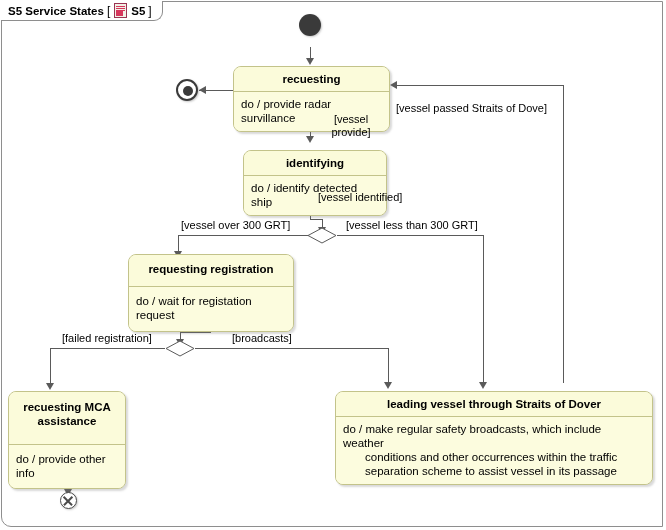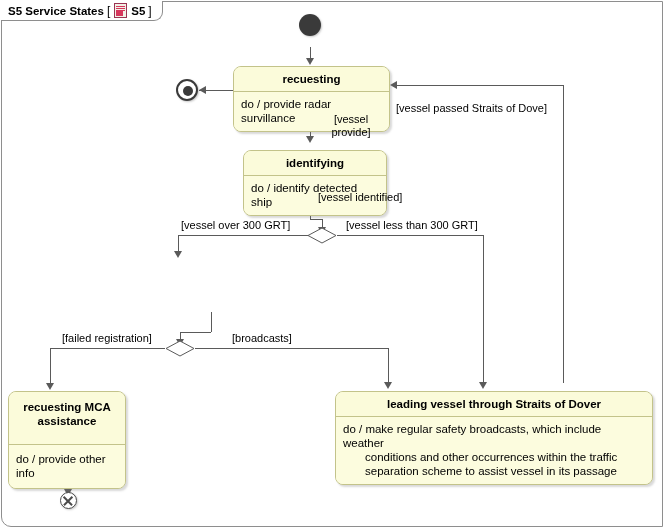--- a/index.html
+++ b/index.html
@@ -180,20 +180,25 @@
     <div class="sep"></div>
     <div class="sbody">do / provide radar survillance</div>
   </div>
 
   <div class="state" style="left:243px;top:150px;width:144px;">
     <div class="sname">identifying</div>
     <div class="sep"></div>
     <div class="sbody">do / identify detected ship</div>
   </div>
 
+  <div class="state" style="left:128px;top:254px;width:166px;">
+    <div class="sname" style="padding:7px 6px 10px 6px;">requesting registration</div>
+    <div class="sep"></div>
+    <div class="sbody" style="padding:7px 7px 9px 7px;">do / wait for registation request</div>
+  </div>
 
   <div class="state" style="left:8px;top:391px;width:118px;">
     <div class="sname" style="padding:8px 6px 16px 6px;">
       <span>recuesting MCA</span><br>
       <span>assistance</span>
     </div>
     <div class="sep"></div>
     <div class="sbody" style="padding:7px 7px 8px 7px;">do / provide other info</div>
   </div>
 

